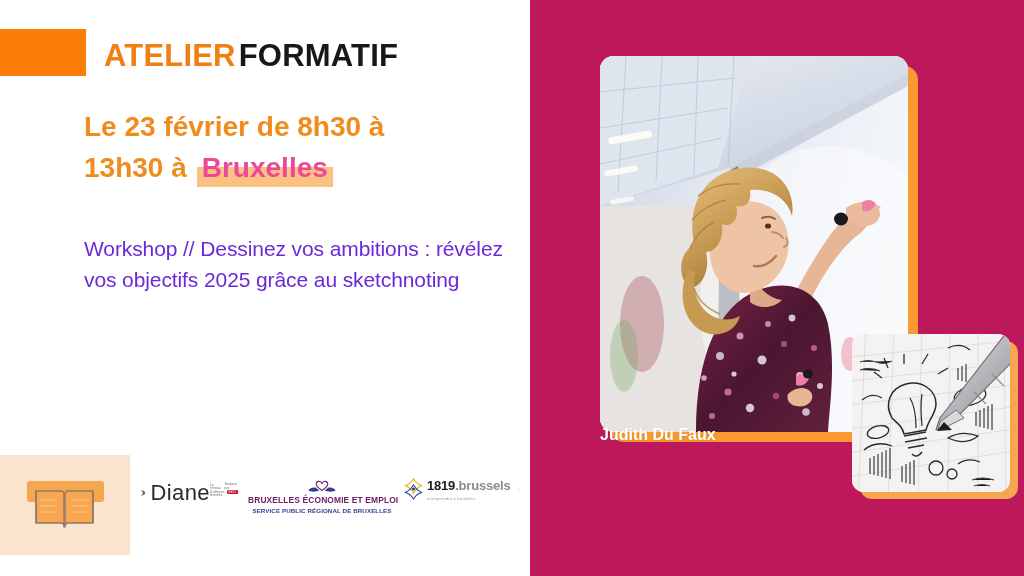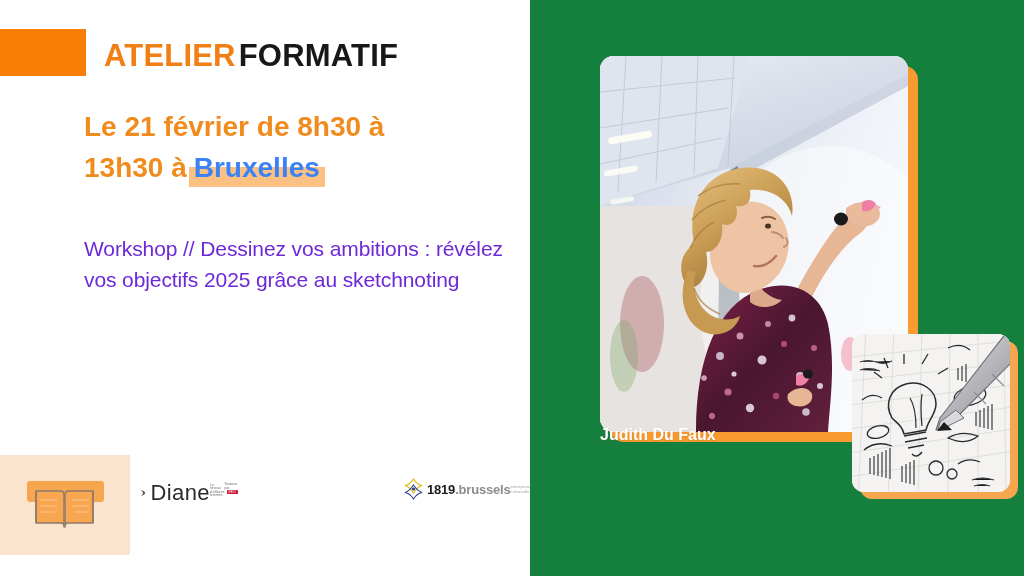--- a/index.html
+++ b/index.html
@@ -50,24 +50,24 @@
 
   
   .date-line {
     position: absolute; left: 84px; top: 106px;
     width: 400px;
     font-size: 28px; font-weight: bold;
     color: #f08b1e;
     line-height: 41px;
   }
   .date-line .city {
-    color: #3b82f6;
+    color: #ec4899;
     position: relative;
     padding: 0 5px;
-    margin-left: 2px;
+    margin-left: 10px;
   }
   .date-line .city::before {
     content: ""; position: absolute;
     left: 0; right: 0; bottom: -4px; height: 20px;
     background: #fac183; z-index: 0;
   }
   .date-line .city span { position: relative; z-index: 2; }
 
   
   .headline {
@@ -134,31 +134,31 @@
     letter-spacing: 0.15px; white-space: nowrap;
   }
   .bee-l2 {
     font-size: 6.2px; font-weight: bold; color: #2f3f8f;
     letter-spacing: 0.1px; white-space: nowrap; margin-top: 2px;
   }
 
   .logo-1819 { left: 264px; width: 116px; }
   .i-row { display: flex; align-items: center; gap: 4px; }
   .i-mark { width: 19px; height: 22px; flex: none; }
-  .i-textcol { display: flex; flex-direction: row; }
+  .i-textcol { display: flex; flex-direction: column; }
   .i-main { font-size: 13px; font-weight: bold; color: #1c1c1e; white-space: nowrap; letter-spacing: -0.2px; }
   .i-main .dim { color: #8b8b90; font-weight: bold; }
   .i-sub { font-size: 4px; color: #9a9aa0; margin-top: 2.5px; letter-spacing: 0.2px; }
   .i-cloud { width: 15px; height: 9px; margin-left: 4px; align-self: center; }
 
   
   .right-panel {
     position: absolute; left: 530px; top: 0;
     width: 494px; height: 576px;
-    background: #15803d;
+    background: #be185d;
     overflow: hidden;
   }
   
   .photo-shadow {
     position: absolute; left: 80px; top: 66px;
     width: 308px; height: 376px;
     background: #f89a30;
     border-radius: 14px;
   }
   .photo-frame {
@@ -198,21 +198,21 @@
 
   <div class="left-panel">
 
     <div class="corner-block"></div>
 
     <div class="kicker">
       <span class="k-orange">ATELIER</span><span class="k-dark"><span>FORMATIF</span></span>
     </div>
 
     <div class="date-line">
-      <span>Le 21 février de 8h30 à</span><br>
+      <span>Le 23 février de 8h30 à</span><br>
       <span>13h30 à</span><span class="city"><span>Bruxelles</span></span>
     </div>
 
     <div class="headline">Workshop // Dessinez vos ambitions : révélez vos objectifs 2025 grâce au sketchnoting</div>
 
 
     <div class="book-badge">
       <div class="bar"></div>
       <svg class="book-icon" viewBox="0 0 63 44">
         <path d="M3 5 H28 Q31 5 31 9 V41 Q31 37 28 37 H3 Z" fill="#f8a64f" stroke="#8a7a6c" stroke-width="1.4" stroke-linejoin="round"></path>
@@ -239,20 +239,29 @@
             <path d="M2 1 C16 2 25 9 25 15 C25 21 16 28 2 29 C10 24 14 20 14 15 C14 10 10 6 2 1 Z" fill="url(#gdiane)"></path>
           </svg>
           <div class="diane-text-wrap">
             <div class="diane-word">Diane</div>
             <div class="diane-sub">Le réseau d'affaires femmes</div>
             <div class="diane-sub2"><span>Soutenu par</span><span class="diane-chip">BECI</span></div>
           </div>
         </div>
       </div>
 
+      <div class="logo logo-bee">
+        <svg class="bee-mark" viewBox="0 0 30 16">
+          <path d="M15 5.5 C13.6 2.4 9.4 2.6 9.2 6.2 C9.1 8.6 12.2 10.5 15 12.4 C17.8 10.5 20.9 8.6 20.8 6.2 C20.6 2.6 16.4 2.4 15 5.5 Z" fill="none" stroke="#6f2168" stroke-width="1.1"></path>
+          <path d="M8.6 9.5 C5 9 2 10.4 1.4 12.6 C4.4 14.2 9.4 13.8 12.2 12.6 Z" fill="#2f3f8f"></path>
+          <path d="M21.4 9.5 C25 9 28 10.4 28.6 12.6 C25.6 14.2 20.6 13.8 17.8 12.6 Z" fill="#2f3f8f"></path>
+        </svg>
+        <div class="bee-l1">BRUXELLES ÉCONOMIE ET EMPLOI</div>
+        <div class="bee-l2">SERVICE PUBLIC RÉGIONAL DE BRUXELLES</div>
+      </div>
 
       <div class="logo logo-1819">
         <div class="i-row">
           <svg class="i-mark" viewBox="0 0 19 22">
             <path d="M9.5 1 C12 5 15 7 18 7.5 C15 8.5 12 11 9.5 15 C7 11 4 8.5 1 7.5 C4 7 7 5 9.5 1 Z" fill="none" stroke="#e2b400" stroke-width="1.1"></path>
             <path d="M9.5 21 C12 17 15 15 18 14.5 C15 13.5 12 11 9.5 7 C7 11 4 13.5 1 14.5 C4 15 7 17 9.5 21 Z" fill="none" stroke="#2f3f8f" stroke-width="1.1"></path>
             <circle cx="9.5" cy="11" r="1.6" fill="#2f3f8f"></circle>
           </svg>
           <div class="i-textcol">
             <div class="i-main"><span>1819</span><span class="dim">.brussels</span></div>

